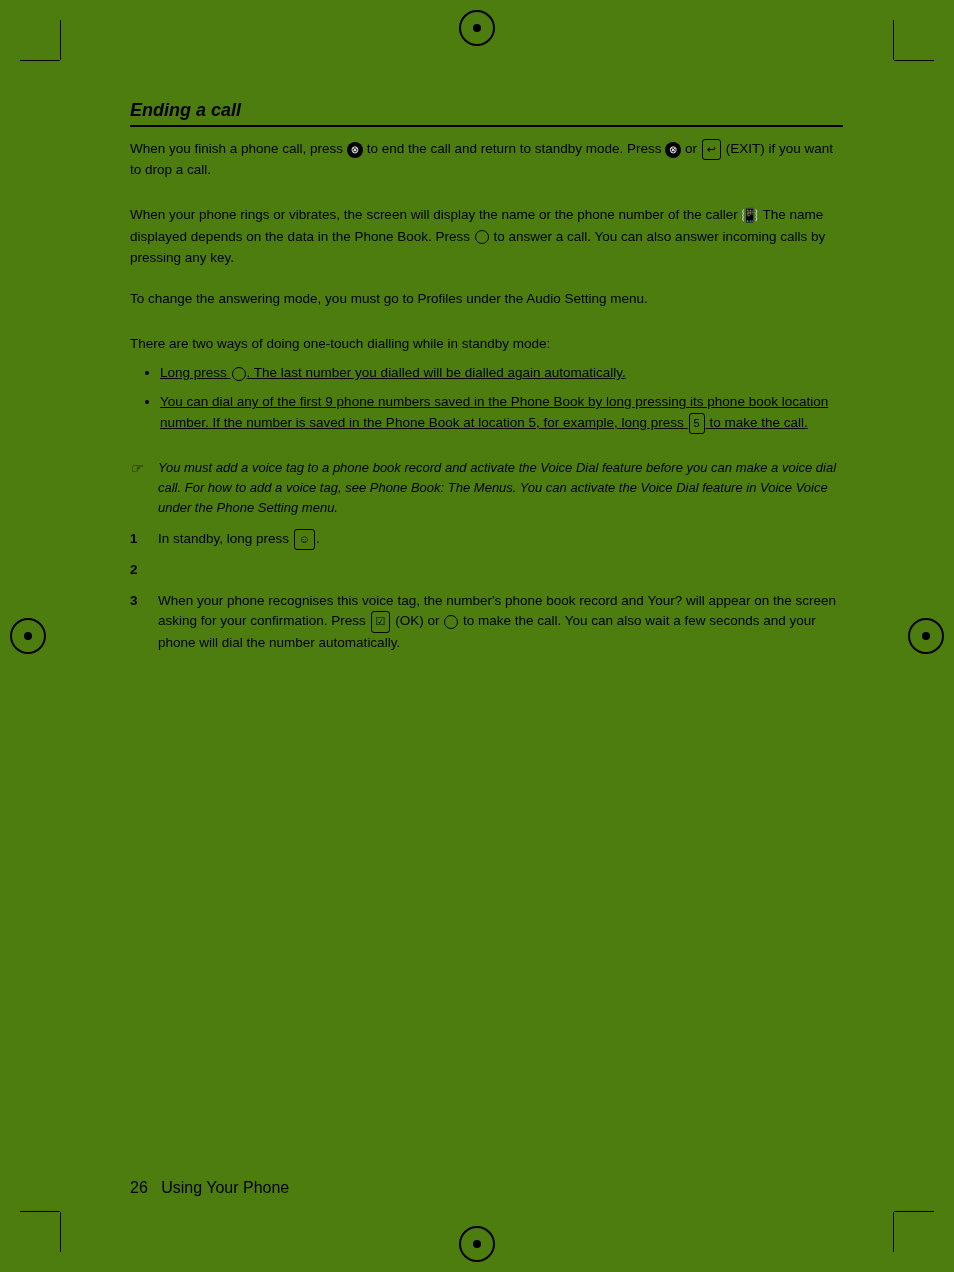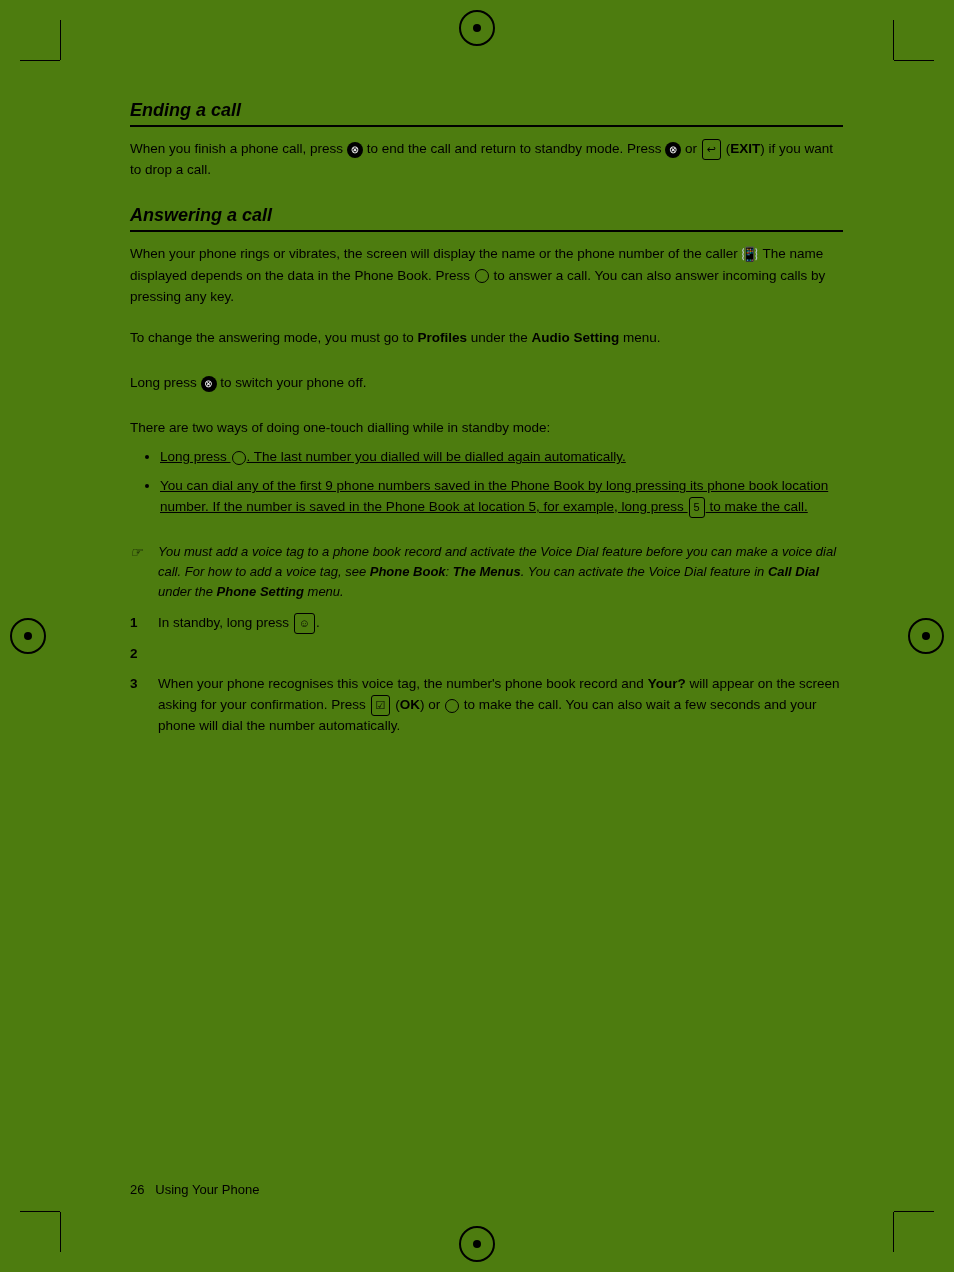--- a/index.html
+++ b/index.html
@@ -202,21 +202,21 @@
     }
 
     .section-body {
       font-size: 13.5px;
       line-height: 1.55;
       color: #000000;
     }
 
     
     .bold {
-      font-weight: bold;
+      font-weight: normal;
     }
 
     
     .bullet-list {
       list-style: disc;
       margin-left: 30px;
       margin-top: 8px;
       text-decoration: underline;
     }
 
@@ -258,21 +258,21 @@
     .note-icon {
       font-size: 14px;
       min-width: 20px;
     }
 
     
     .page-footer {
       position: absolute;
       bottom: 75px;
       left: 130px;
-      font-size: 13px;
+      font-size: 16px;
       color: #000000;
       text-align: right;
     }
 
     
     .phone-end-icon {
       display: inline-block;
       width: 16px;
       height: 16px;
       background: #000;
@@ -348,38 +348,32 @@
         to end the call and return to standby mode. Press
         <span class="phone-end-icon">⊗</span>
         or
         <span class="key-icon">↩</span>
         (<span class="bold">EXIT</span>)
         if you want to drop a call.
       </div>
     </div>
 
     <div class="section">
-      <div class="section-title">Answering a call</div>
       <div class="section-body">
         When your phone rings or vibrates, the screen will display the name or the phone number of the caller
         <span class="vibrate-icon">📳</span>
         The name displayed depends on the data in the Phone Book. Press
         <span class="small-circle-icon"></span>
         to answer a call. You can also answer incoming calls by pressing any key.
         <br><br>
         To change the answering mode, you must go to <span class="bold">Profiles</span> under the <span class="bold">Audio Setting</span> menu.
       </div>
     </div>
 
     <div class="section">
-      <div class="section-body">
-        Long press
-        <span class="phone-end-icon">⊗</span>
-        to switch your phone off.
-      </div>
     </div>
 
     <div class="section">
       <div class="section-body">
         There are two ways of doing one-touch dialling while in standby mode:
       </div>
       <ul class="bullet-list">
         <li>
           Long press
           <span class="small-circle-icon"></span>.
@@ -395,21 +389,21 @@
 
     <div class="section">
 
       <div class="note-block">
         <span class="note-icon">☞</span>
         <span>
           <em>You must add a voice tag to a phone book record and activate the Voice Dial feature before you can make a voice dial call. For how to add a voice tag, see
           <span class="bold">Phone Book</span>:
           <span class="bold"><em>The Menus</em></span>.
           You can activate the Voice Dial feature in
-          <span class="bold">Call Dial</span>
+          <span class="bold">Voice Voice</span>
           under the
           <span class="bold">Phone Setting</span>
           menu.</em>
         </span>
       </div>
 
       <div class="numbered-list">
 
         <div class="numbered-item">
           <span class="num bold">1</span>

